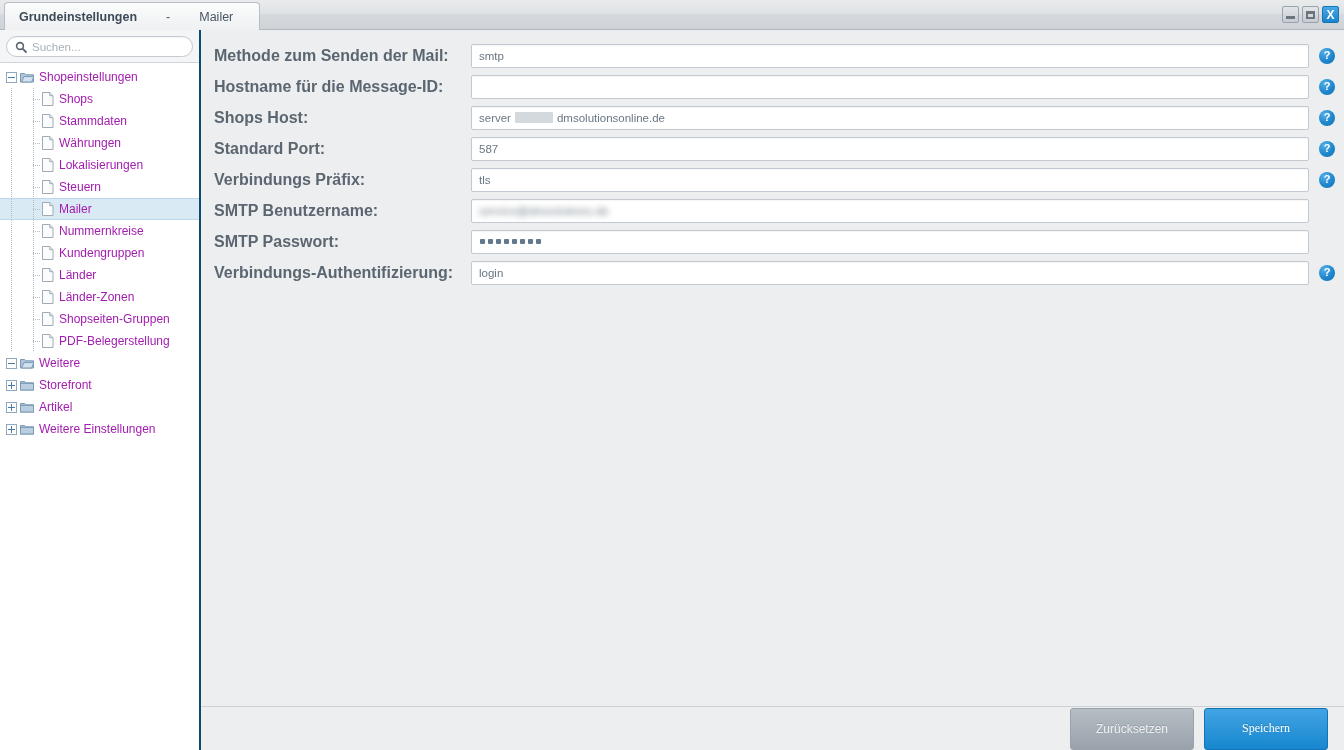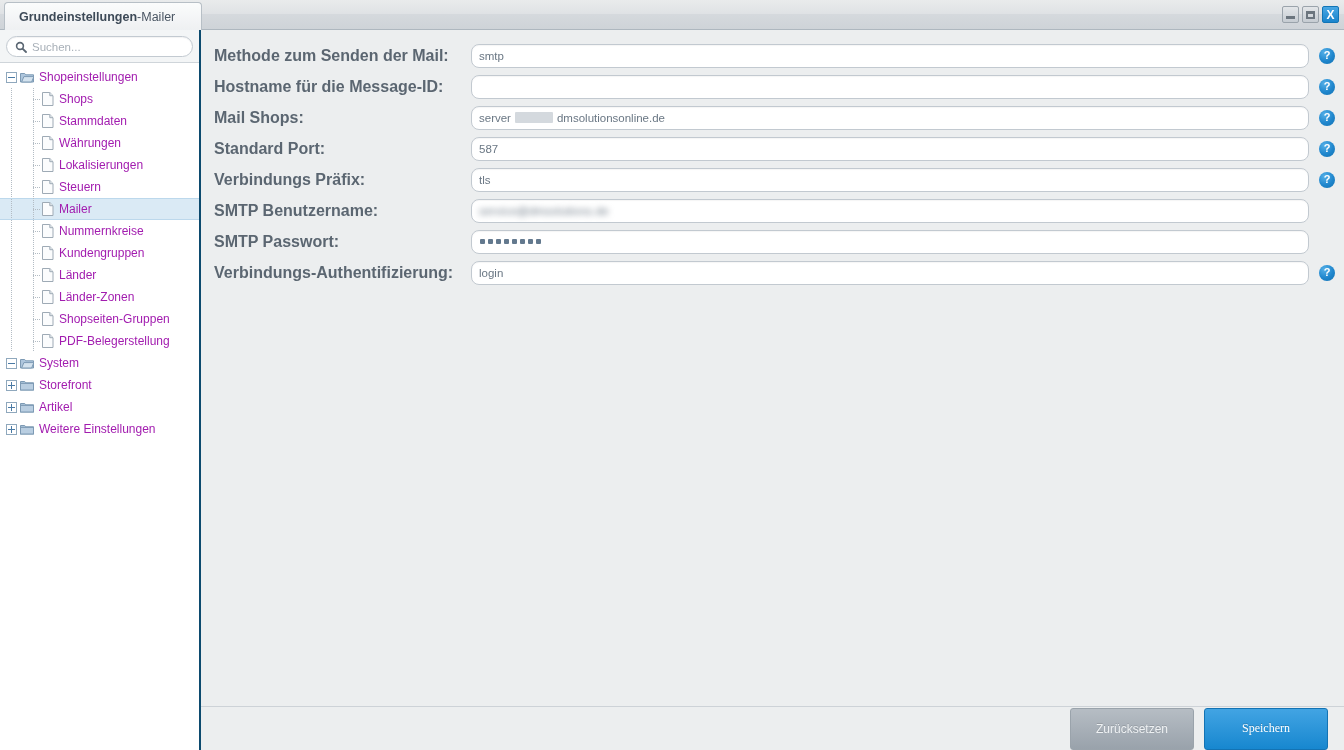--- a/index.html
+++ b/index.html
@@ -28,21 +28,21 @@
   }
   .title-tab {
     position: absolute; left: 4px; top: 2px;
     height: 28px; min-width: 160px;
     padding: 0 26px 0 14px;
     display: flex; align-items: center;
     background: linear-gradient(to bottom, #fbfcfc 0%, #eef0f2 100%);
     border: 1px solid #b7bfc6;
     border-bottom: none;
     border-radius: 4px 4px 0 0;
-    font-size: 12.5px; color: #3d4a57;
+    font-size: 12.5px; color: #3d4a57; gap: 29px;
   }
   .title-tab b { font-weight: bold; }
   .title-tab span.sub { font-weight: normal; color: #4a5663; }
 
   .wincontrols {
     position: absolute; right: 5px; top: 6px;
     display: flex; gap: 3px; align-items: center;
   }
   .wc {
     width: 17px; height: 17px;
@@ -189,21 +189,21 @@
   }
   .form-label {
     width: 257px; flex: 0 0 257px;
     font-size: 16px; font-weight: bold; color: #5b6671;
     padding-right: 8px;
   }
   .field {
     flex: 0 0 838px; width: 838px;
     height: 24px;
     border: 1px solid #c2c9d0;
-    border-radius: 8px;
+    border-radius: 2px;
     background: #fff;
     display: flex; align-items: center;
     padding: 0 7px;
     font-size: 11.5px; color: #6a7784;
     box-shadow: inset 0 1px 1px rgba(0,0,0,.04);
     overflow: hidden;
   }
   .field .val { white-space: nowrap; }
   .redact {
     display: inline-block;
@@ -427,21 +427,21 @@
               <path d="M7.8 0.5 v3.2 h3.2" fill="#e3e8ec" stroke="#9eaab5" stroke-width="1"></path>
             </svg>
             <span class="node-label">PDF-Belegerstellung</span>
           </div>
           <div class="node">
             <span class="toggle"></span>
             <svg class="icon-folder-open" width="14" height="12" viewBox="0 0 14 12">
               <path d="M0.5 2.5 h4.2 l1.1 1.3 h7.7 v7.2 h-13 z" fill="#aec6dd" stroke="#7d9ab4" stroke-width="1"></path>
               <path d="M1.6 11 l2.3 -5.4 h10 l-2.3 5.4 z" fill="#d3e2ee" stroke="#7d9ab4" stroke-width="1"></path>
             </svg>
-            <span class="node-label">System</span>
+            <span class="node-label">Weitere</span>
           </div>
           <div class="node">
             <span class="toggle plus"></span>
             <svg class="icon-folder" width="14" height="12" viewBox="0 0 14 12">
               <path d="M0.5 2.5 h4.2 l1.1 1.3 h7.7 v7.2 h-13 z" fill="#a9c2da" stroke="#7d9ab4" stroke-width="1"></path>
               <rect x="0.5" y="4.4" width="13" height="6.6" fill="#b9cee1" stroke="#7d9ab4" stroke-width="1"></rect>
             </svg>
             <span class="node-label">Storefront</span>
           </div>
           <div class="node">
@@ -473,21 +473,21 @@
             <div class="help">?</div>
           </div>
           <div class="form-row">
             <div class="form-label">Hostname für die Message-ID:</div>
             <div class="field">
               <span class="val"></span>
             </div>
             <div class="help">?</div>
           </div>
           <div class="form-row">
-            <div class="form-label">Mail Shops:</div>
+            <div class="form-label">Shops Host:</div>
             <div class="field">
               <span class="val">server</span>
               <span class="redact"></span>
               <span class="val">dmsolutionsonline.de</span>
             </div>
             <div class="help">?</div>
           </div>
           <div class="form-row">
             <div class="form-label">Standard Port:</div>
             <div class="field">

